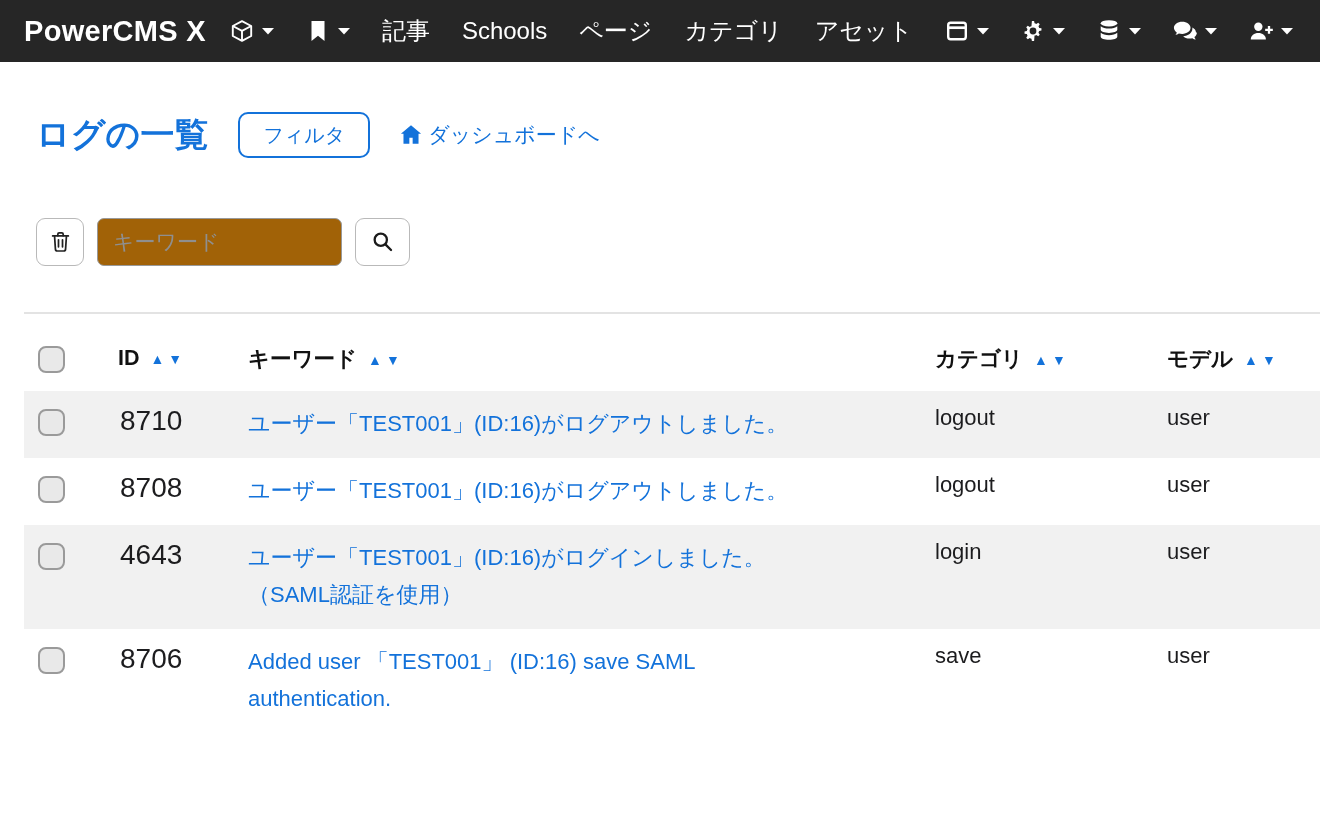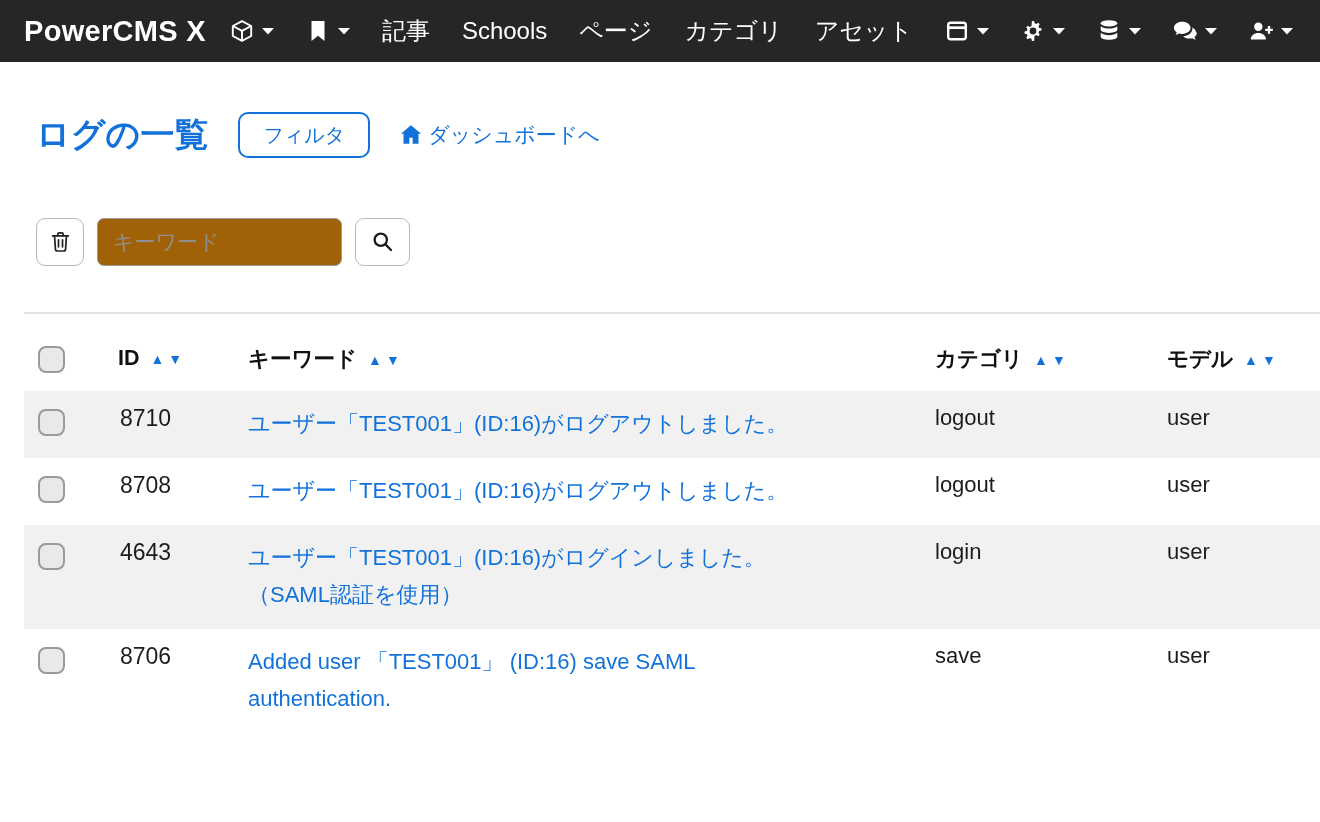--- a/index.html
+++ b/index.html
@@ -63,21 +63,21 @@
     padding:30px 0 18px 0;vertical-align:middle;
   }
   th.h-id{padding-left:38px;} th.h-msg{padding-left:28px;}
   th.h-cat,th.h-mod{padding-left:55px;}
   .sort{display:inline-flex;gap:4px;margin-left:11px;vertical-align:1px;}
   .sort span{color:var(--accent);font-size:14px;line-height:1;cursor:pointer;}
   tbody tr:nth-child(odd){background:var(--row-alt);}
   tbody td{vertical-align:top;font-size:22px;padding:14px 0 16px 0;color:var(--text);}
   td.t-sel,th.h-sel{padding-left:14px;}
   td.t-sel{padding-top:18px;}
-  td.t-id{padding-left:40px;font-size:23px;}
+  td.t-id{padding-left:40px;font-size:28px;}
   td.t-msg{padding-left:28px;padding-right:40px;}
   td.t-msg a{color:var(--accent);text-decoration:none;}
   td.t-msg .mline{line-height:37px;}
   td.t-cat,td.t-mod{padding-left:55px;}
   .cbox{
     appearance:none;-webkit-appearance:none;width:27px;height:27px;margin:0;
     border:2px solid #9a9a9a;border-radius:8px;background:#e9e9e9;cursor:pointer;display:block;
   }
   thead .cbox{margin-top:2px;}
 </style>

